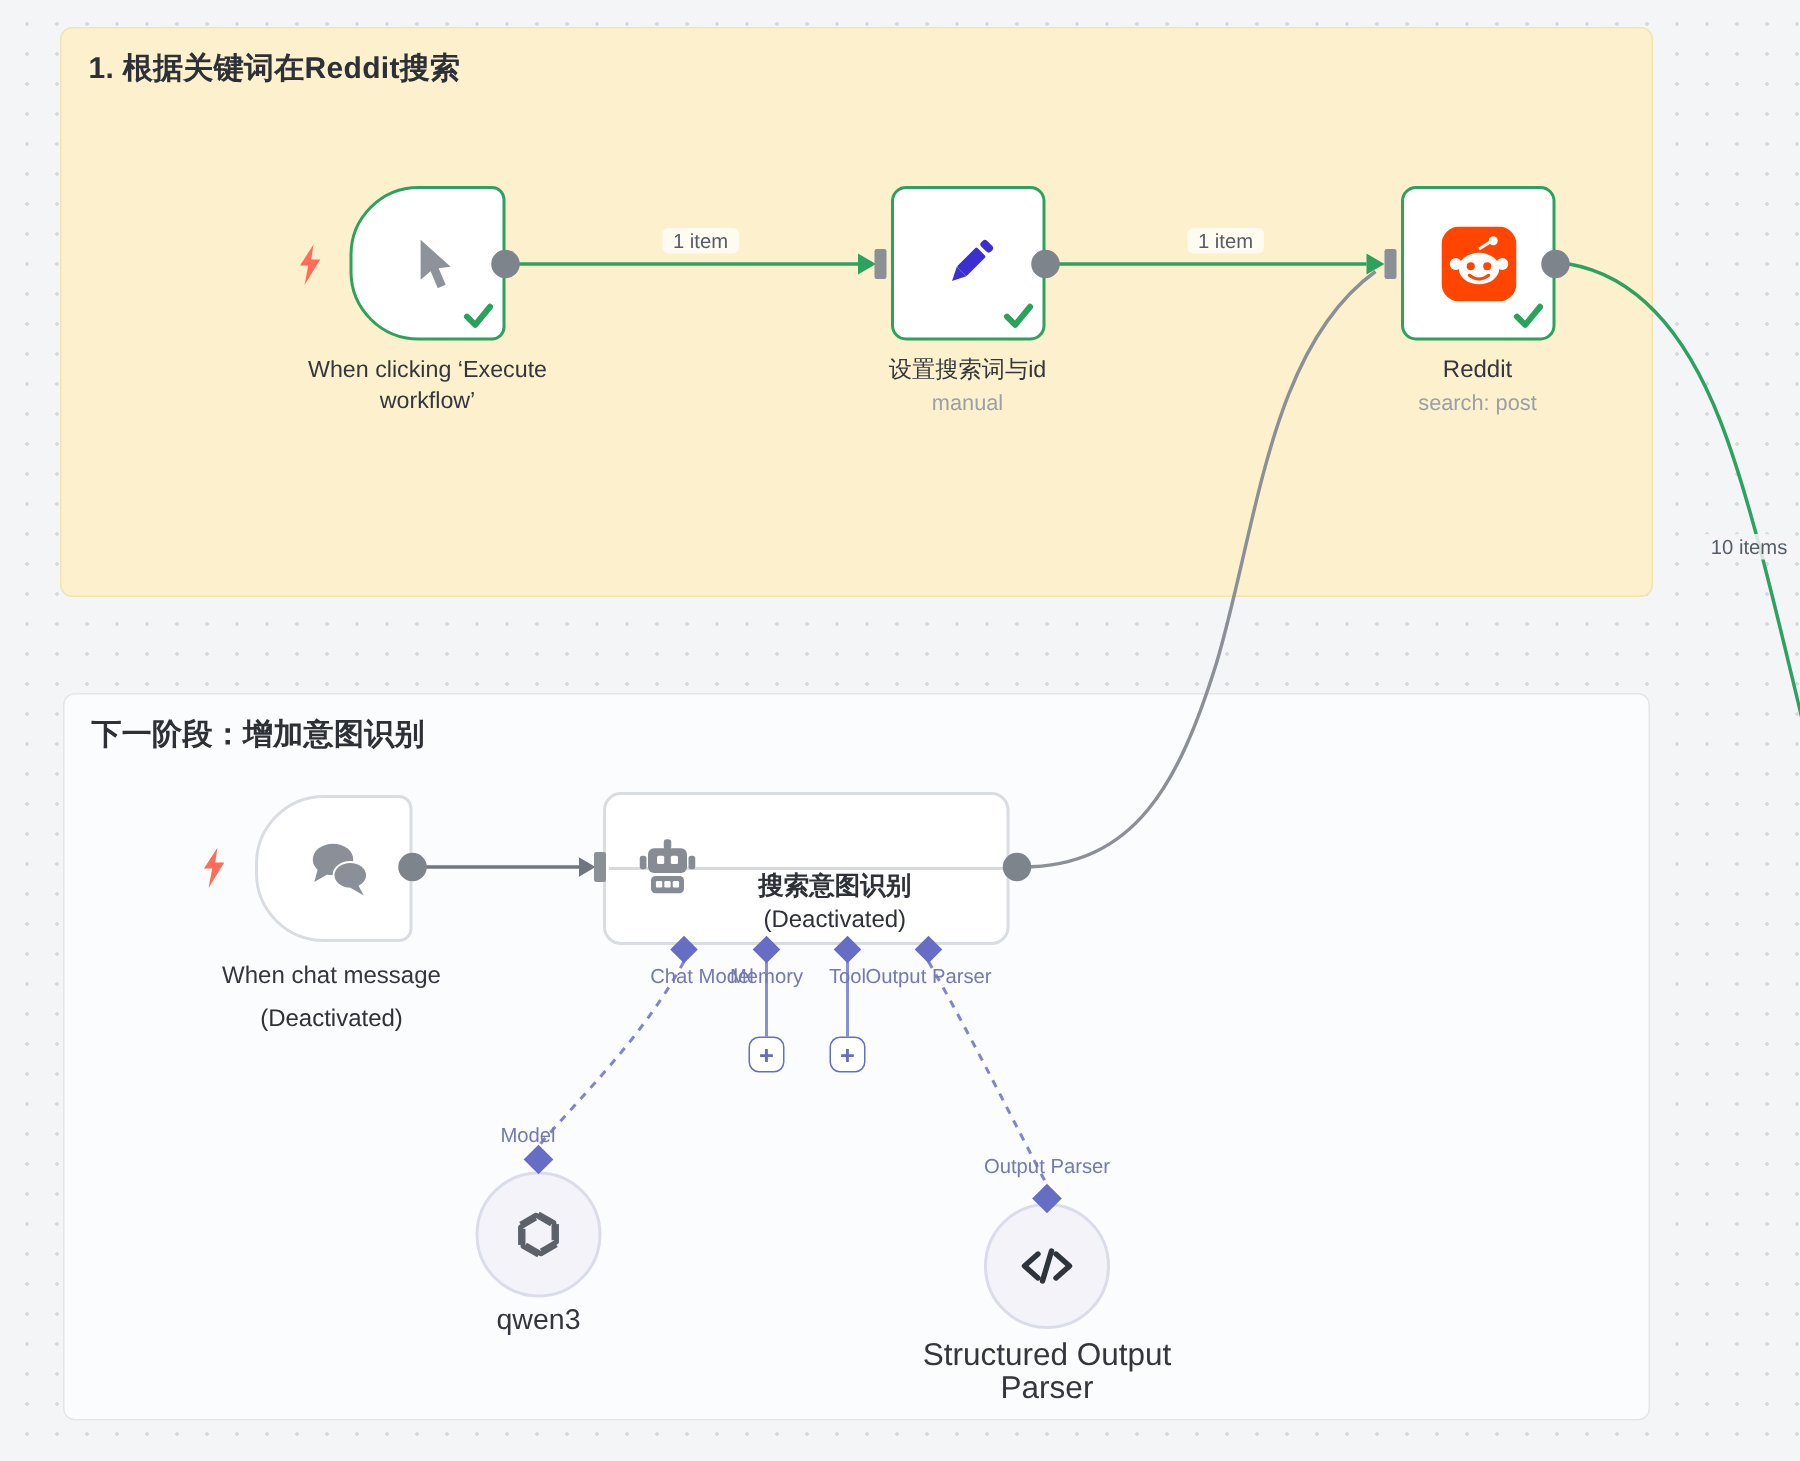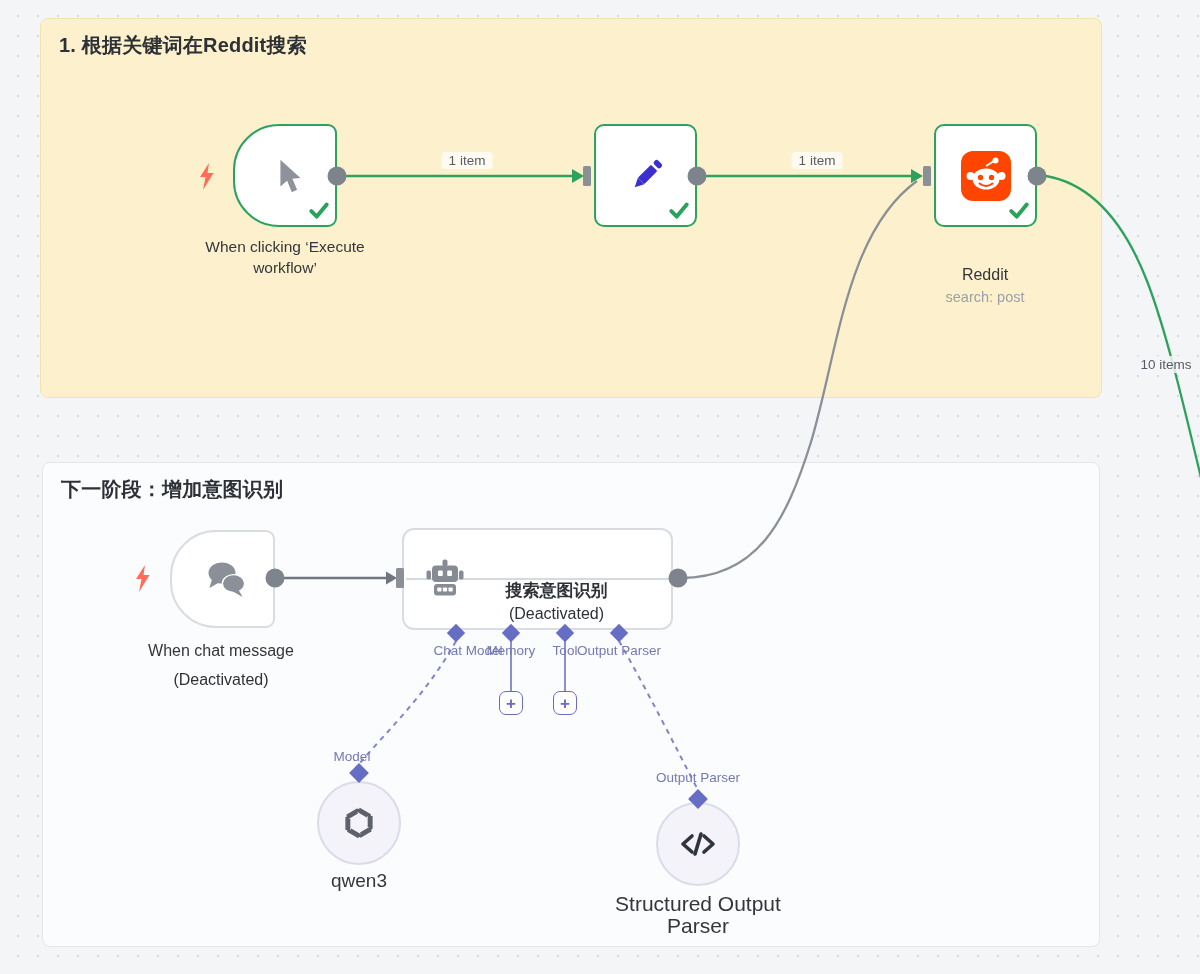--- a/index.html
+++ b/index.html
@@ -102,38 +102,42 @@
       <g transform="rotate(45 24 24)" fill="#3b2fd1">
         <path d="M24 40 L19.5 31 L28.5 31 Z"></path>
         <rect x="19.5" y="12.5" width="9" height="18.5" rx="1"></rect>
         <rect x="19.5" y="4.5" width="9" height="5.5" rx="2.2"></rect>
       </g>
     </svg>
     <svg class="check" width="22" height="22" viewBox="0 0 20 20">
       <path d="M3 11 L8 16 L17 5" fill="none" stroke="#2aa25c" stroke-width="3.6" stroke-linecap="round" stroke-linejoin="round"></path>
     </svg>
   </div>
+  <div class="node-label" style="left:545px;top:236px;width:200px;">
+    <div>设置搜索词与id</div>
+    <div class="node-sub">manual</div>
+  </div>
 
   <div class="node b-green square-shape" style="left:934px;top:124px;width:103px;height:103px;">
     <svg class="node-icon-center" width="50" height="50" viewBox="0 0 50 50">
       <rect x="0" y="0" width="50" height="50" rx="12" fill="#ff4500"></rect>
       <line x1="25" y1="15" x2="33" y2="10" stroke="#ffffff" stroke-width="2"></line>
       <circle cx="34.5" cy="9.5" r="3" fill="#ffffff"></circle>
       <circle cx="9.5" cy="25" r="4" fill="#ffffff"></circle>
       <circle cx="40.5" cy="25" r="4" fill="#ffffff"></circle>
       <ellipse cx="25" cy="28" rx="13.5" ry="10.5" fill="#ffffff"></ellipse>
       <circle cx="19.5" cy="26.5" r="2.7" fill="#ff4500"></circle>
       <circle cx="30.5" cy="26.5" r="2.7" fill="#ff4500"></circle>
       <path d="M18.5 32.5 Q25 37.5 31.5 32.5" fill="none" stroke="#ff4500" stroke-width="2" stroke-linecap="round"></path>
     </svg>
     <svg class="check" width="22" height="22" viewBox="0 0 20 20">
       <path d="M3 11 L8 16 L17 5" fill="none" stroke="#2aa25c" stroke-width="3.6" stroke-linecap="round" stroke-linejoin="round"></path>
     </svg>
   </div>
-  <div class="node-label" style="left:885px;top:236px;width:200px;font-size:16px;margin-top:28px;">
+  <div class="node-label" style="left:885px;top:236px;width:200px;font-size:16px;">
     <div>Reddit</div>
     <div class="node-sub">search: post</div>
   </div>
 
   <div class="node b-gray trigger-shape" style="left:170px;top:530px;width:105px;height:98px;">
     <svg class="node-icon-center" style="margin-left:3px;" width="46" height="46" viewBox="0 0 46 46">
       <g fill="#8b9098">
         <ellipse cx="19" cy="17" rx="13.5" ry="10.5"></ellipse>
         <path d="M9 23 L6.5 32 L16 26.5 Z"></path>
         <g stroke="#ffffff" stroke-width="2.6">

